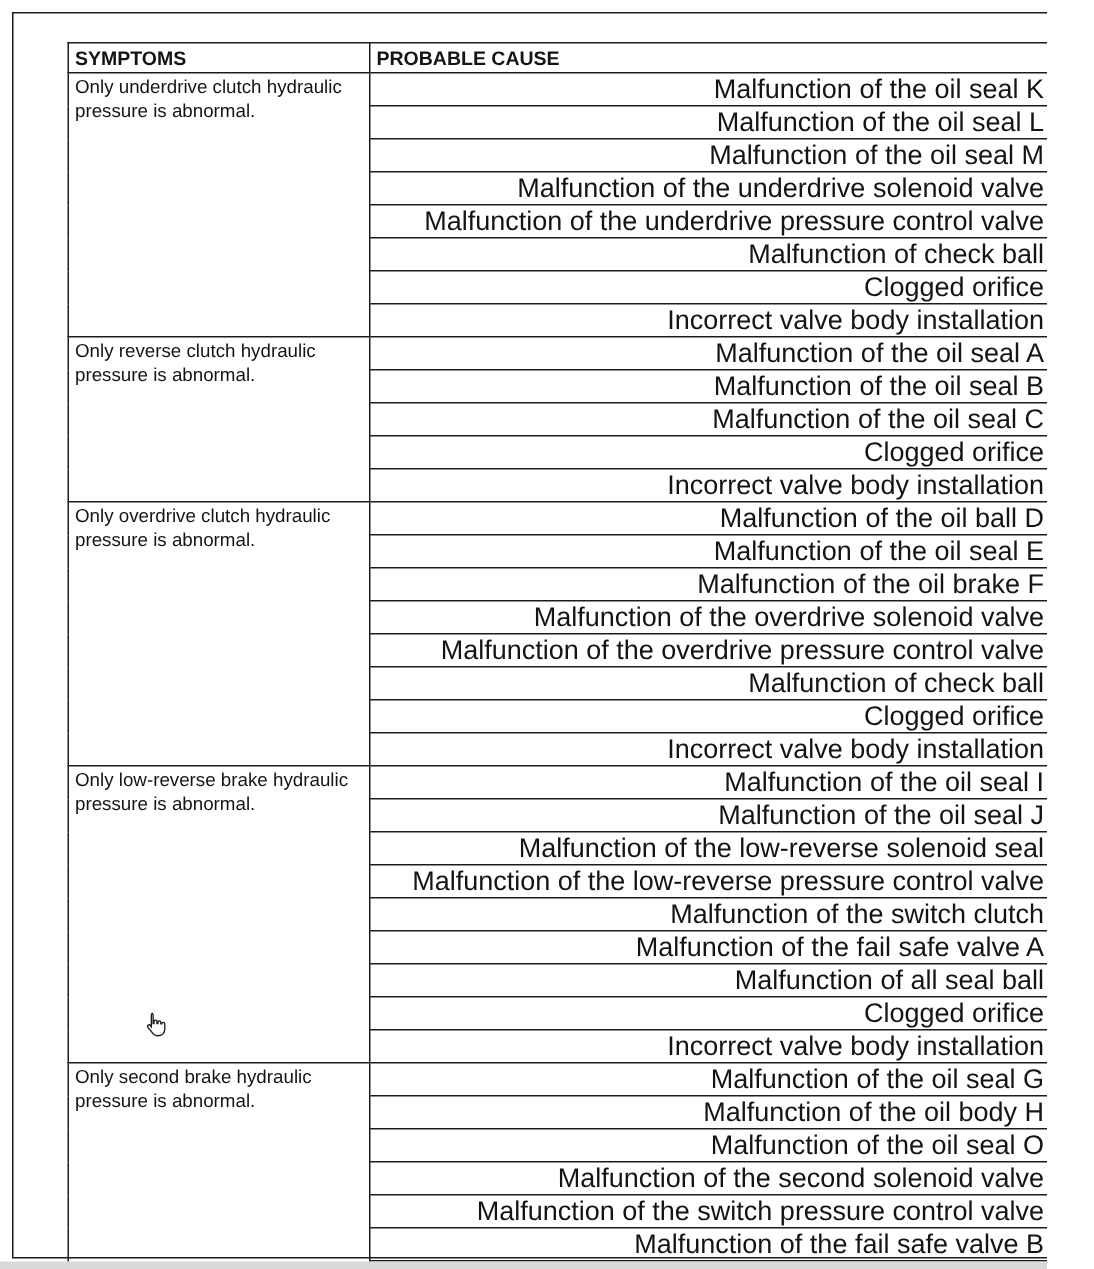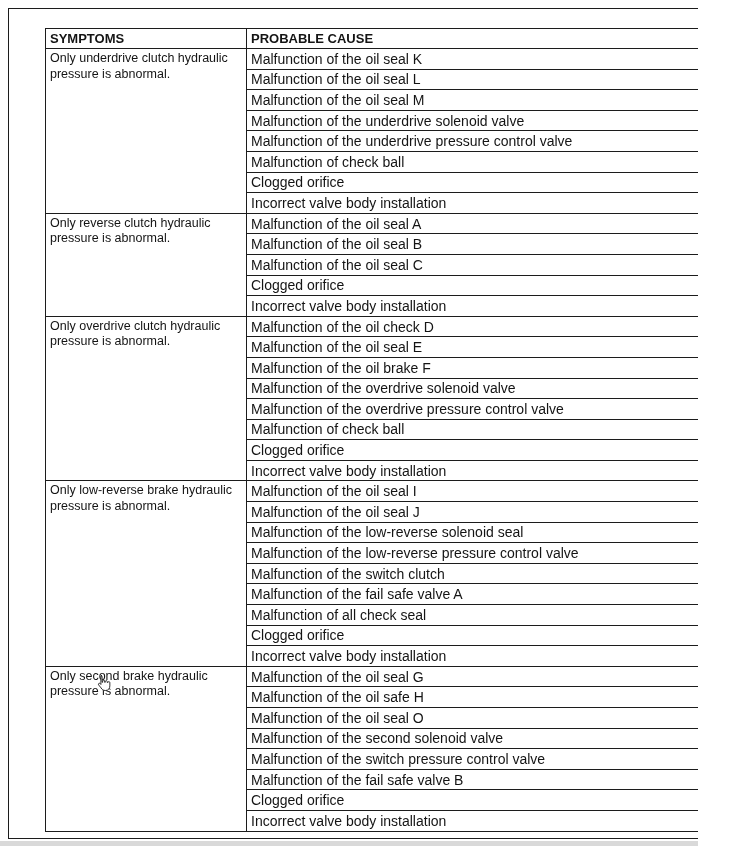--- a/index.html
+++ b/index.html
@@ -44,23 +44,24 @@
   }
   table.diagnosis th {
     height: 20px;
     font-size: 13px;
     font-weight: bold;
     text-align: left;
     vertical-align: middle;
   }
   table.diagnosis td.cause {
     height: 20.6px;
-    font-size: 14px;
+    font-size: 18px;
     vertical-align: middle;
     white-space: nowrap;
+    text-align: right;
   }
   table.diagnosis td.symptom {
     font-size: 12.5px;
     vertical-align: top;
     padding-top: 2px;
     line-height: 1.25;
   }
   .hand-cursor {
     position: absolute;
     left: 86px;
@@ -131,21 +132,21 @@
             <td class="cause">Malfunction of the oil seal C</td>
           </tr>
           <tr>
             <td class="cause">Clogged orifice</td>
           </tr>
           <tr>
             <td class="cause">Incorrect valve body installation</td>
           </tr>
           <tr>
             <td class="symptom" rowspan="8">Only overdrive clutch hydraulic pressure is abnormal.</td>
-            <td class="cause">Malfunction of the oil check D</td>
+            <td class="cause">Malfunction of the oil ball D</td>
           </tr>
           <tr>
             <td class="cause">Malfunction of the oil seal E</td>
           </tr>
           <tr>
             <td class="cause">Malfunction of the oil brake F</td>
           </tr>
           <tr>
             <td class="cause">Malfunction of the overdrive solenoid valve</td>
           </tr>
@@ -174,34 +175,34 @@
           <tr>
             <td class="cause">Malfunction of the low-reverse pressure control valve</td>
           </tr>
           <tr>
             <td class="cause">Malfunction of the switch clutch</td>
           </tr>
           <tr>
             <td class="cause">Malfunction of the fail safe valve A</td>
           </tr>
           <tr>
-            <td class="cause">Malfunction of all check seal</td>
+            <td class="cause">Malfunction of all seal ball</td>
           </tr>
           <tr>
             <td class="cause">Clogged orifice</td>
           </tr>
           <tr>
             <td class="cause">Incorrect valve body installation</td>
           </tr>
           <tr>
             <td class="symptom" rowspan="8">Only second brake hydraulic pressure is abnormal.</td>
             <td class="cause">Malfunction of the oil seal G</td>
           </tr>
           <tr>
-            <td class="cause">Malfunction of the oil safe H</td>
+            <td class="cause">Malfunction of the oil body H</td>
           </tr>
           <tr>
             <td class="cause">Malfunction of the oil seal O</td>
           </tr>
           <tr>
             <td class="cause">Malfunction of the second solenoid valve</td>
           </tr>
           <tr>
             <td class="cause">Malfunction of the switch pressure control valve</td>
           </tr>

